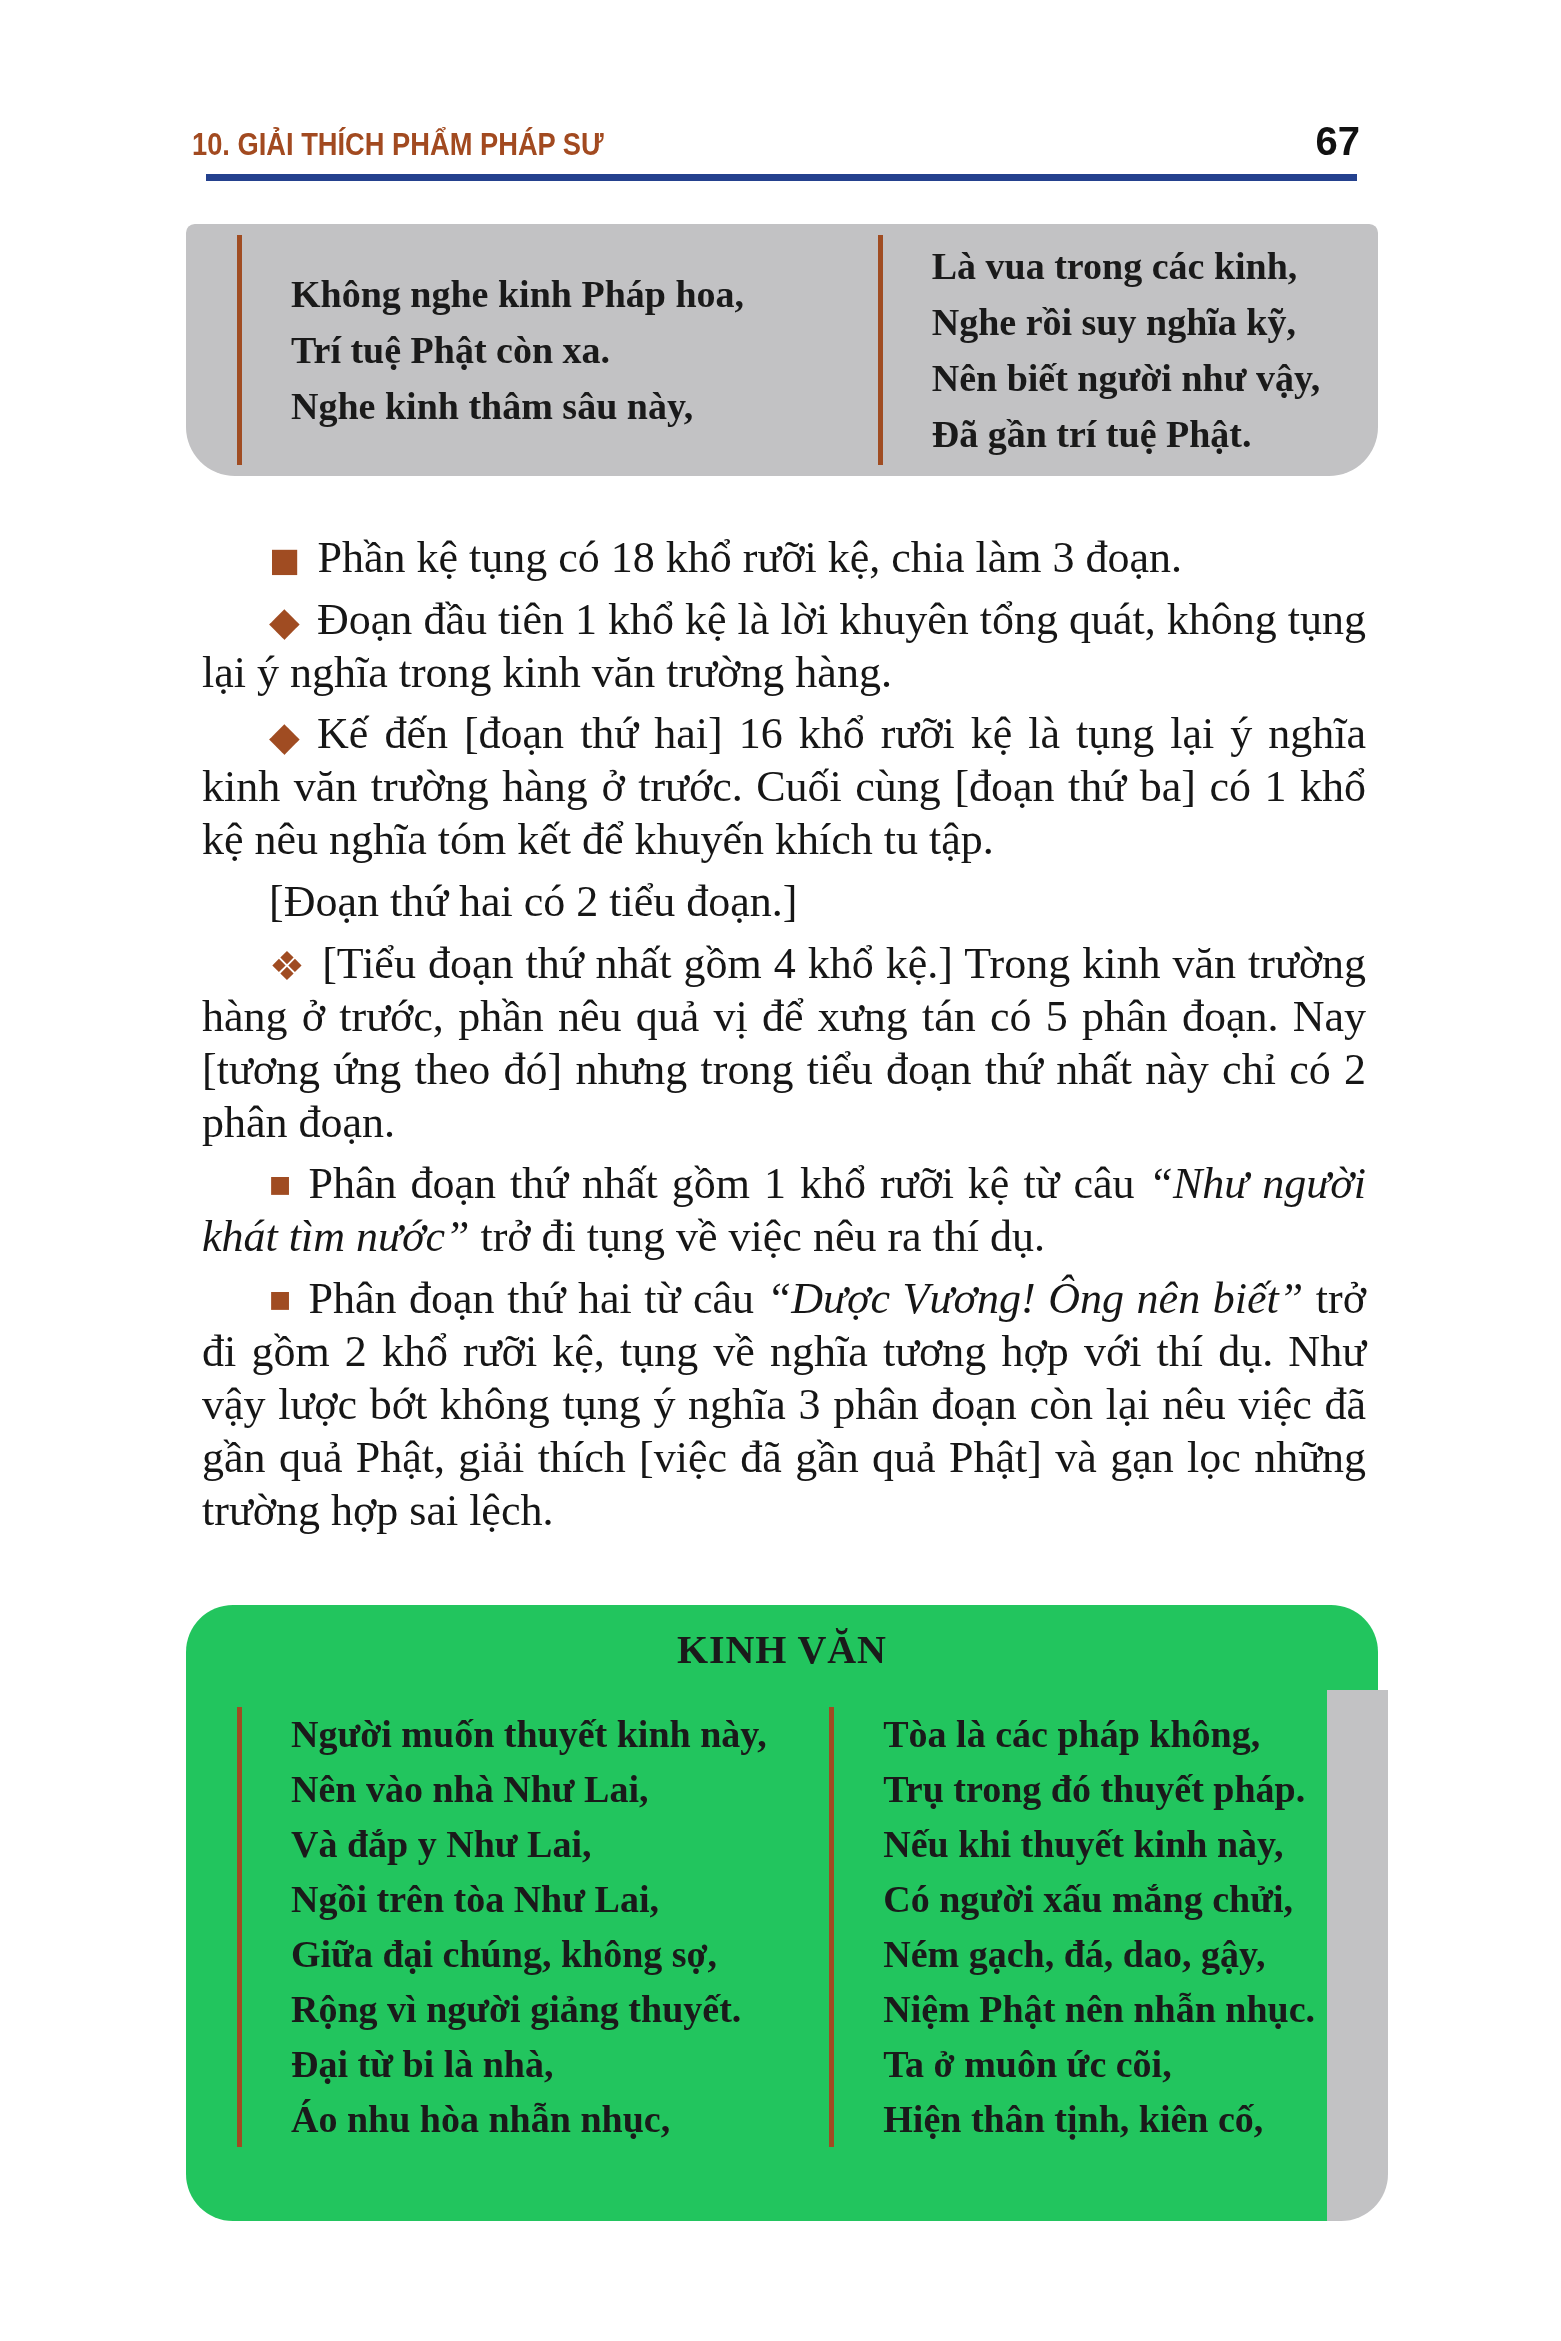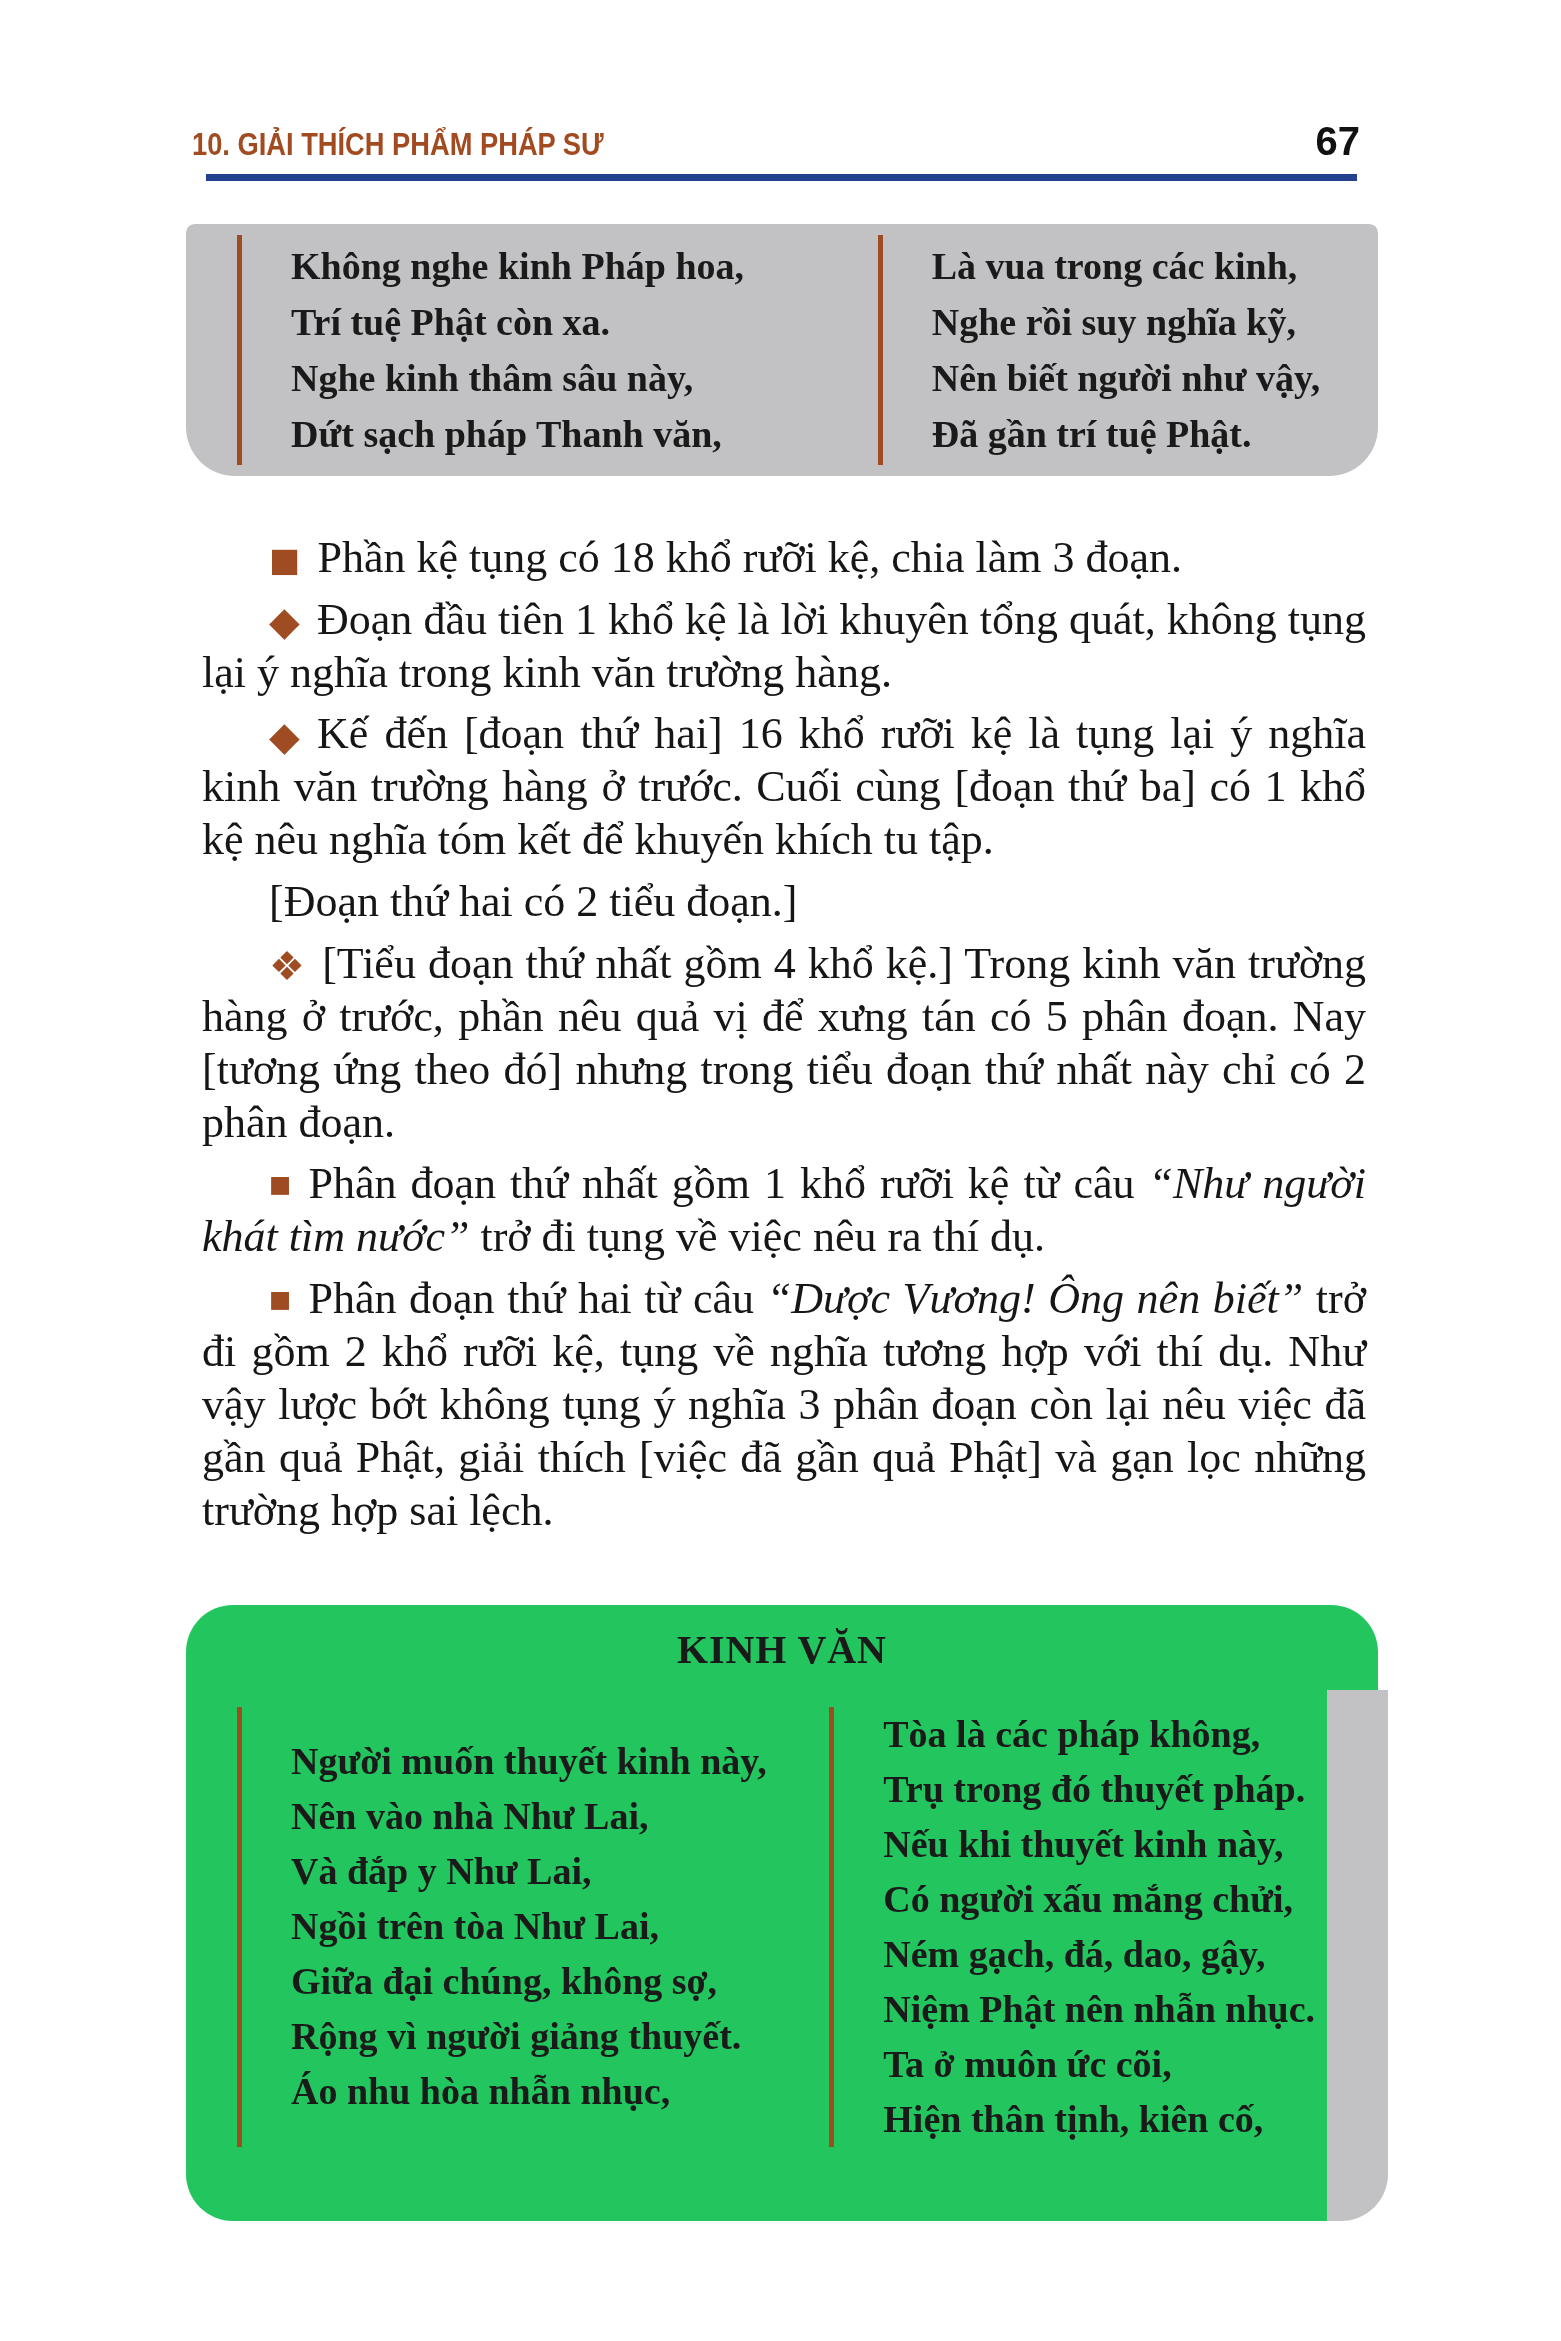--- a/index.html
+++ b/index.html
@@ -110,21 +110,20 @@
 
   <div class="page-title" style="color: rgb(162, 74, 32);">10. GIẢI THÍCH PHẨM PHÁP SƯ</div>
   <div class="page-number">67</div>
   <div class="header-rule" style="background: rgb(36, 65, 142);"></div>
 
   <div class="gray-box box-quote-1" style="background: rgb(194, 194, 196);">
     <div class="verse-col col-a" style="border-left-color: rgb(160, 76, 34);">
         <div class="verse-line">Không nghe kinh Pháp hoa,</div>
         <div class="verse-line">Trí tuệ Phật còn xa.</div>
         <div class="verse-line">Nghe kinh thâm sâu này,</div>
-        <div class="verse-line">Dứt sạch pháp Thanh văn,</div>
       </div>
     <div class="verse-col col-b" style="border-left-color: rgb(160, 76, 34);">
         <div class="verse-line">Là vua trong các kinh,</div>
         <div class="verse-line">Nghe rồi suy nghĩa kỹ,</div>
         <div class="verse-line">Nên biết người như vậy,</div>
         <div class="verse-line">Đã gần trí tuệ Phật.</div>
       </div>
   </div>
 
   <div class="body-text">
@@ -141,20 +140,21 @@
     <div class="step" style="background: rgb(194, 194, 196);"></div>
     <div class="scripture-heading">KINH VĂN</div>
     <div class="verse-flex">
       <div class="verse-col col-a" style="border-left-color: rgb(160, 76, 34);">
           <div class="verse-line">Người muốn thuyết kinh này,</div>
           <div class="verse-line">Nên vào nhà Như Lai,</div>
           <div class="verse-line">Và đắp y Như Lai,</div>
           <div class="verse-line">Ngồi trên tòa Như Lai,</div>
           <div class="verse-line">Giữa đại chúng, không sợ,</div>
           <div class="verse-line">Rộng vì người giảng thuyết.</div>
+          <div class="verse-line">Đại từ bi là nhà,</div>
           <div class="verse-line">Áo nhu hòa nhẫn nhục,</div>
         </div>
       <div class="verse-col col-b" style="border-left-color: rgb(160, 76, 34);">
           <div class="verse-line">Tòa là các pháp không,</div>
           <div class="verse-line">Trụ trong đó thuyết pháp.</div>
           <div class="verse-line">Nếu khi thuyết kinh này,</div>
           <div class="verse-line">Có người xấu mắng chửi,</div>
           <div class="verse-line">Ném gạch, đá, dao, gậy,</div>
           <div class="verse-line">Niệm Phật nên nhẫn nhục.</div>
           <div class="verse-line">Ta ở muôn ức cõi,</div>

